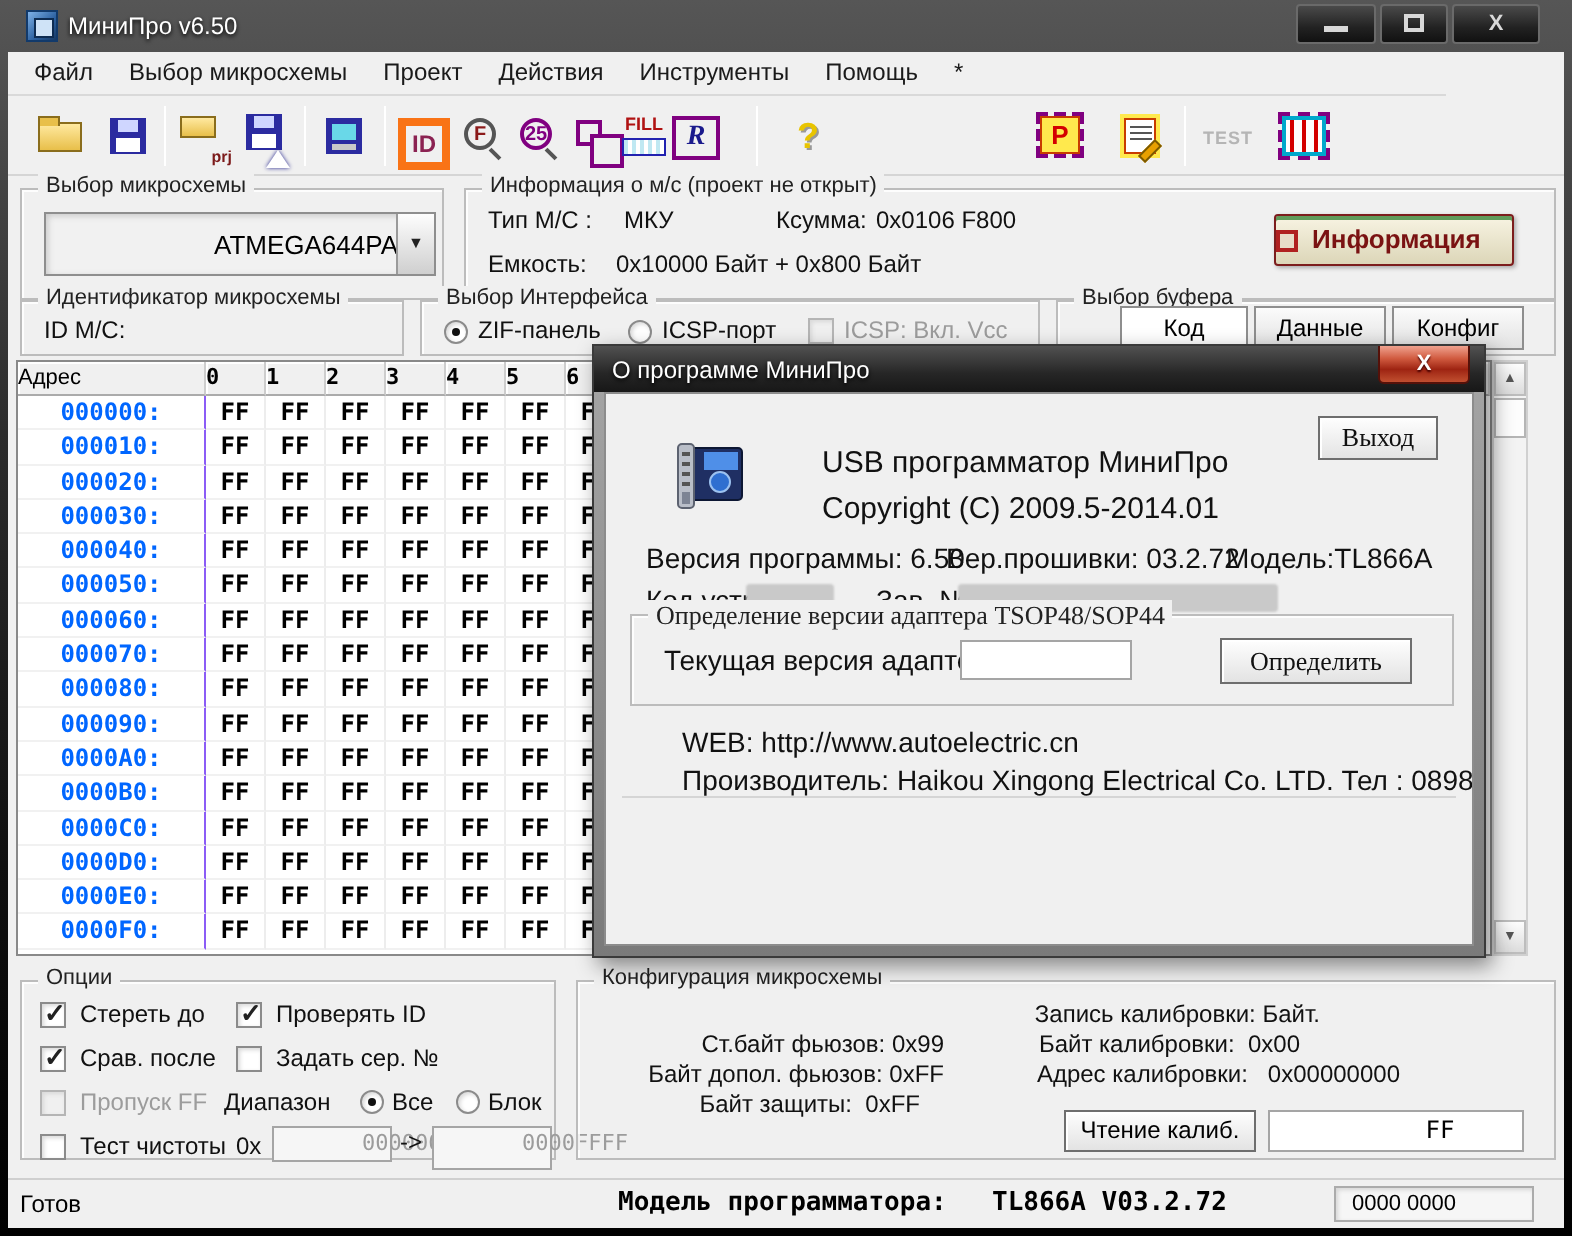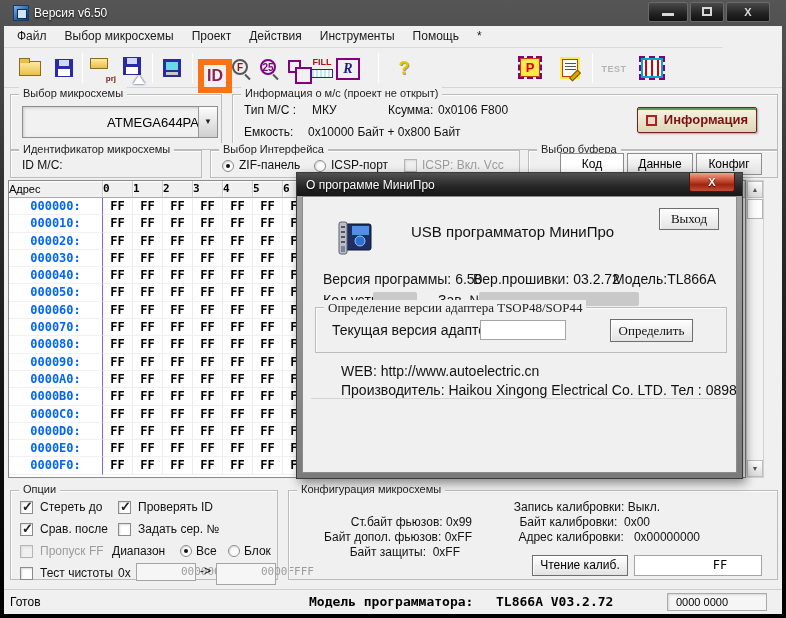--- a/index.html
+++ b/index.html
@@ -28,21 +28,21 @@
   .ico-folder::before{content:"";position:absolute;left:-1px;top:-4px;width:9px;height:4px;background:#e8bf4a;border:1px solid #8a6d1c;border-bottom:none;}
   .ico-floppy{width:18px;height:18px;margin:5px auto 0;background:#2b2ba0;position:relative;}
   .ico-floppy::before{content:"";position:absolute;left:4px;top:1px;width:10px;height:6px;background:#cfd6ff;}
   .ico-floppy::after{content:"";position:absolute;left:3px;bottom:1px;width:12px;height:7px;background:#fff;}
   .mini-folder{position:absolute;left:2px;top:4px;width:18px;height:11px;background:linear-gradient(#ffe9a0,#e8bf4a);border:1px solid #8a6d1c;}
   .sub{position:absolute;right:0;bottom:0;font-size:8px;font-weight:bold;color:#7c1a1a;}
   .tri{position:absolute;right:1px;bottom:2px;width:0;height:0;border-left:6px solid transparent;border-right:6px solid transparent;border-bottom:9px solid #fff;filter:drop-shadow(0 0 1px #22228c);}
   .ico-dev{width:18px;height:18px;margin:5px auto 0;background:#2b2ba0;position:relative;}
   .ico-dev::before{content:"";position:absolute;left:3px;top:3px;width:12px;height:8px;background:#69d8e8;}
   .ico-dev::after{content:"";position:absolute;left:3px;bottom:2px;width:12px;height:3px;background:#c9c9c9;}
-  .chipbox{display:inline-block;margin-top:5px;padding:2px 3px;border:6px solid #f97316;color:#8b2252;font-weight:bold;font-size:16px;}
+  .chipbox{display:inline-block;margin-top:5px;padding:2px 3px;border:4px solid #f97316;color:#8b2252;font-weight:bold;font-size:12px;}
   .lens{position:relative;display:inline-block;margin-top:5px;width:16px;height:16px;border:2px solid #555;border-radius:50%;font-size:10px;font-weight:bold;line-height:14px;}
   .lens::after{content:"";position:absolute;right:-5px;bottom:-5px;width:7px;height:2px;background:#555;transform:rotate(45deg);}
   .swapico{position:relative;width:13px;height:13px;border:2px solid #800080;margin:6px 0 0 4px;}
   .swapico::after{content:"";position:absolute;left:5px;top:5px;width:13px;height:13px;border:2px solid #800080;background:#f0f0f0;}
   .fillico{line-height:1;}
   .fillico .f1{display:block;margin-top:4px;font-size:9px;font-weight:bold;color:#b01212;}
   .fillico .f2{display:block;margin:2px auto 0;width:22px;height:9px;border:1px solid #2222b0;background:repeating-linear-gradient(90deg,#bfe8f2 0 2px,#fff 2px 4px);}
   .rchip{display:inline-block;margin-top:4px;padding:1px 5px;border:2px solid #800080;color:#1a1a8c;font-family:"Liberation Serif",serif;font-style:italic;font-weight:bold;font-size:14px;}
   .helpico{color:#e8c400;font-size:18px;font-weight:bold;text-shadow:1px 1px 0 #999;margin-top:4px;display:inline-block;}
   .pchip{display:inline-block;margin-top:4px;padding:1px 5px;background:#ffe94d;border:1px solid #c83c00;outline:2px dashed #800080;color:#d40000;font-weight:bold;font-size:13px;}
@@ -56,21 +56,21 @@
   .cap{position:absolute;top:-8px;left:8px;background:#f0f0f0;padding:0 4px;font-size:11px;color:#222;white-space:nowrap;}
   .lbl{position:absolute;font-size:12px;color:#111;white-space:nowrap;}
   .dis{color:#9c9c9c !important;}
   
   .combo{position:absolute;left:22px;top:106px;width:196px;height:32px;border:1px solid #8e8e8e;background:#f1f1f1;box-shadow:inset 1px 1px 3px #c9c9c9;}
   .combo .val{position:absolute;left:0;top:8px;width:176px;text-align:right;font-size:13px;}
   .combo .dd{position:absolute;right:0;top:0;width:19px;height:30px;background:linear-gradient(#fdfdfd,#cfcfcf);border-left:1px solid #9a9a9a;text-align:center;font-size:8px;line-height:30px;color:#222;}
   
   .infobtn{position:absolute;left:637px;top:107px;width:120px;height:26px;border:1px solid #7c1d1d;border-radius:2px;
            background:linear-gradient(#f8f4e3,#dcd6b8);box-shadow:inset 0 2px 0 rgba(46,125,46,.75),1px 1px 2px #aaa;
-           color:#7a1212;font-family:"Liberation Serif",serif;font-weight:bold;font-size:13px;text-align:center;line-height:24px;}
+           color:#7a1212;font-family:"Liberation Serif",serif;font-weight:bold;font-size:13px;line-height:24px;}
   .chipglyph{display:inline-block;width:11px;height:11px;border:2px dashed #b02020;background:#e8dcc8;vertical-align:-2px;margin-right:7px;}
   
   .tab{position:absolute;top:153px;height:22px;border:1px solid #8e8e8e;background:linear-gradient(#fbfbfb,#e2e2e2);font-size:12px;text-align:center;padding-top:3px;}
   .tab.active{background:#fff;}
   
   .cb{position:absolute;width:13px;height:13px;border:1px solid #8b8b8b;background:#fff;box-shadow:inset 1px 1px 2px #d9d9d9;}
   .cb.on::after{content:"\2713";position:absolute;left:1px;top:-3px;font-size:13px;font-weight:bold;color:#222;}
   .cb.disab{background:#f0f0f0;border-color:#b5b5b5;}
   .radio{position:absolute;width:12px;height:12px;border:1px solid #8b8b8b;border-radius:50%;background:#fff;box-shadow:inset 1px 1px 2px #d9d9d9;}
   .radio.on::after{content:"";position:absolute;left:3px;top:3px;width:4px;height:4px;border-radius:50%;background:#111;}
@@ -108,21 +108,21 @@
   .mono{font-family:"DejaVu Sans Mono",monospace;font-weight:bold;font-size:13px;}
   .cntbox{position:absolute;left:663px;top:3px;width:100px;height:18px;border:1px solid #ababab;box-shadow:inset 1px 1px 2px #d5d5d5;background:#f6f6f6;font-size:11px;line-height:16px;padding-left:8px;}
 </style>
 </head>
 <body>
 
 <div class="win">
 
   <div class="tbar">
     <div class="appico"></div>
-    <div class="ttl">Версия v6.50</div>
+    <div class="ttl">МиниПро v6.50</div>
   </div>
   <div class="wbtn wb-min"><i></i></div>
   <div class="wbtn wb-max"><i></i></div>
   <div class="wbtn wb-cls"><span>X</span></div>
 
   <div class="clientbg"></div>
 
   <div class="menubar"><span class="mi">Файл</span><span class="mi">Выбор микросхемы</span><span class="mi">Проект</span><span class="mi">Действия</span><span class="mi">Инструменты</span><span class="mi">Помощь</span><span class="mi">*</span></div>
 
   <div class="toolbar">
@@ -437,21 +437,21 @@
   <div class="field disab" style="left:136px;top:563px;width:60px;height:18px;line-height:16px">00000000</div>
   <span class="lbl" style="left:200px;top:564px">-&gt;</span>
   <div class="field disab" style="left:216px;top:563px;width:60px;height:22px;line-height:16px">0000FFFF</div>
 
   <div class="g" style="left:288px;top:490px;width:490px;height:90px">
     <span class="cap">Конфигурация микросхемы</span>
   </div>
   <div class="lbl" style="left:300px;top:515px;width:172px;text-align:right"><span>Ст.байт фьюзов:</span> <span>0x99</span></div>
   <div class="lbl" style="left:300px;top:530px;width:172px;text-align:right"><span>Байт допол. фьюзов:</span> <span>0xFF</span></div>
   <div class="lbl" style="left:300px;top:545px;width:160px;text-align:right"><span>Байт защиты:</span>&nbsp; <span>0xFF</span></div>
-  <div class="lbl" style="left:460px;top:500px;width:200px;text-align:right"><span>Запись калибровки:</span> <span>Выкл.</span></div>
+  <div class="lbl" style="left:460px;top:500px;width:200px;text-align:right"><span>Запись калибровки:</span> <span>Байт.</span></div>
   <div class="lbl" style="left:450px;top:515px;width:200px;text-align:right"><span>Байт калибровки:</span>&nbsp; <span>0x00</span></div>
   <div class="lbl" style="left:440px;top:530px;width:260px;text-align:right"><span>Адрес калибровки:</span>&nbsp;&nbsp; <span>0x00000000</span></div>
   <div class="btn" style="left:532px;top:555px;width:96px;height:21px;line-height:19px;font-size:12px">Чтение калиб.</div>
   <div class="field" style="left:634px;top:555px;width:128px;height:21px;line-height:19px;font-size:12px">FF</div>
 
   <div class="status">
     <span style="position:absolute;left:6px;top:5px">Готов</span>
     <span class="mono" style="position:absolute;left:305px;top:4px">Модель программатора:</span>
     <span class="mono" style="position:absolute;left:492px;top:4px">TL866A V03.2.72</span>
     <span class="cntbox">0000 0000</span>
@@ -469,31 +469,32 @@
         <rect x="17" y="6" width="17" height="9" fill="#4f8fe8"></rect>
         <circle cx="25" cy="21" r="5" fill="#2f6fd0" stroke="#9cc2f0"></circle>
         <rect x="4" y="2" width="8" height="32" rx="2" fill="#b9bec8" stroke="#5c6270"></rect>
         <rect x="6" y="6" width="4" height="2" fill="#555"></rect>
           <rect x="6" y="11" width="4" height="2" fill="#555"></rect>
         <rect x="6" y="16" width="4" height="2" fill="#555"></rect>
           <rect x="6" y="21" width="4" height="2" fill="#555"></rect>
         <rect x="6" y="26" width="4" height="6" fill="#7d8494"></rect>
       </svg>
       <div class="dtext" style="left:108px;top:26px;font-size:15px">USB программатор МиниПро</div>
+      <div class="dtext" style="left:108px;top:49px;font-size:15px">Copyright  (C) 2009.5-2014.01</div>
       <div class="dtext" style="left:20px;top:74px"><span>Версия программы:</span> <span>6.50</span></div>
       <div class="dtext" style="left:170px;top:74px"><span>Вер.прошивки:</span> <span>03.2.72</span></div>
       <div class="dtext" style="left:310px;top:74px"><span>Модель:</span><span>TL866A</span></div>
       <div class="dtext" style="left:20px;top:95px">Код устр.:</div>
       <div class="blur" style="left:70px;top:95px;width:44px;height:14px"></div>
       <div class="dtext" style="left:135px;top:95px">Зав. №:</div>
       <div class="blur" style="left:176px;top:95px;width:160px;height:14px"></div>
       <div class="dgroup">
         <span class="cap" style="background:#f0f0f0">Определение версии адаптера TSOP48/SOP44</span>
         <div class="dtext" style="left:16px;top:14px">Текущая версия адаптера:</div>
         <div class="field" style="left:164px;top:12px;width:86px;height:20px"></div>
-        <div class="btn serif" style="left:294px;top:11px;width:83px;height:23px;line-height:21px">Определить</div>
+        <div class="btn serif" style="left:294px;top:11px;width:96px;height:23px;line-height:21px">Определить</div>
       </div>
       <div class="dtext" style="left:38px;top:166px">WEB: http://www.autoelectric.cn</div>
       <div class="dtext" style="left:38px;top:185px">Производитель: Haikou Xingong Electrical Co. LTD. Тел : 0898-68681816</div>
       <div style="position:absolute;left:8px;right:8px;top:201px;height:1px;background:#d5d5d5"></div>
     </div>
   </div>
 </div>
 
 </body></html>

